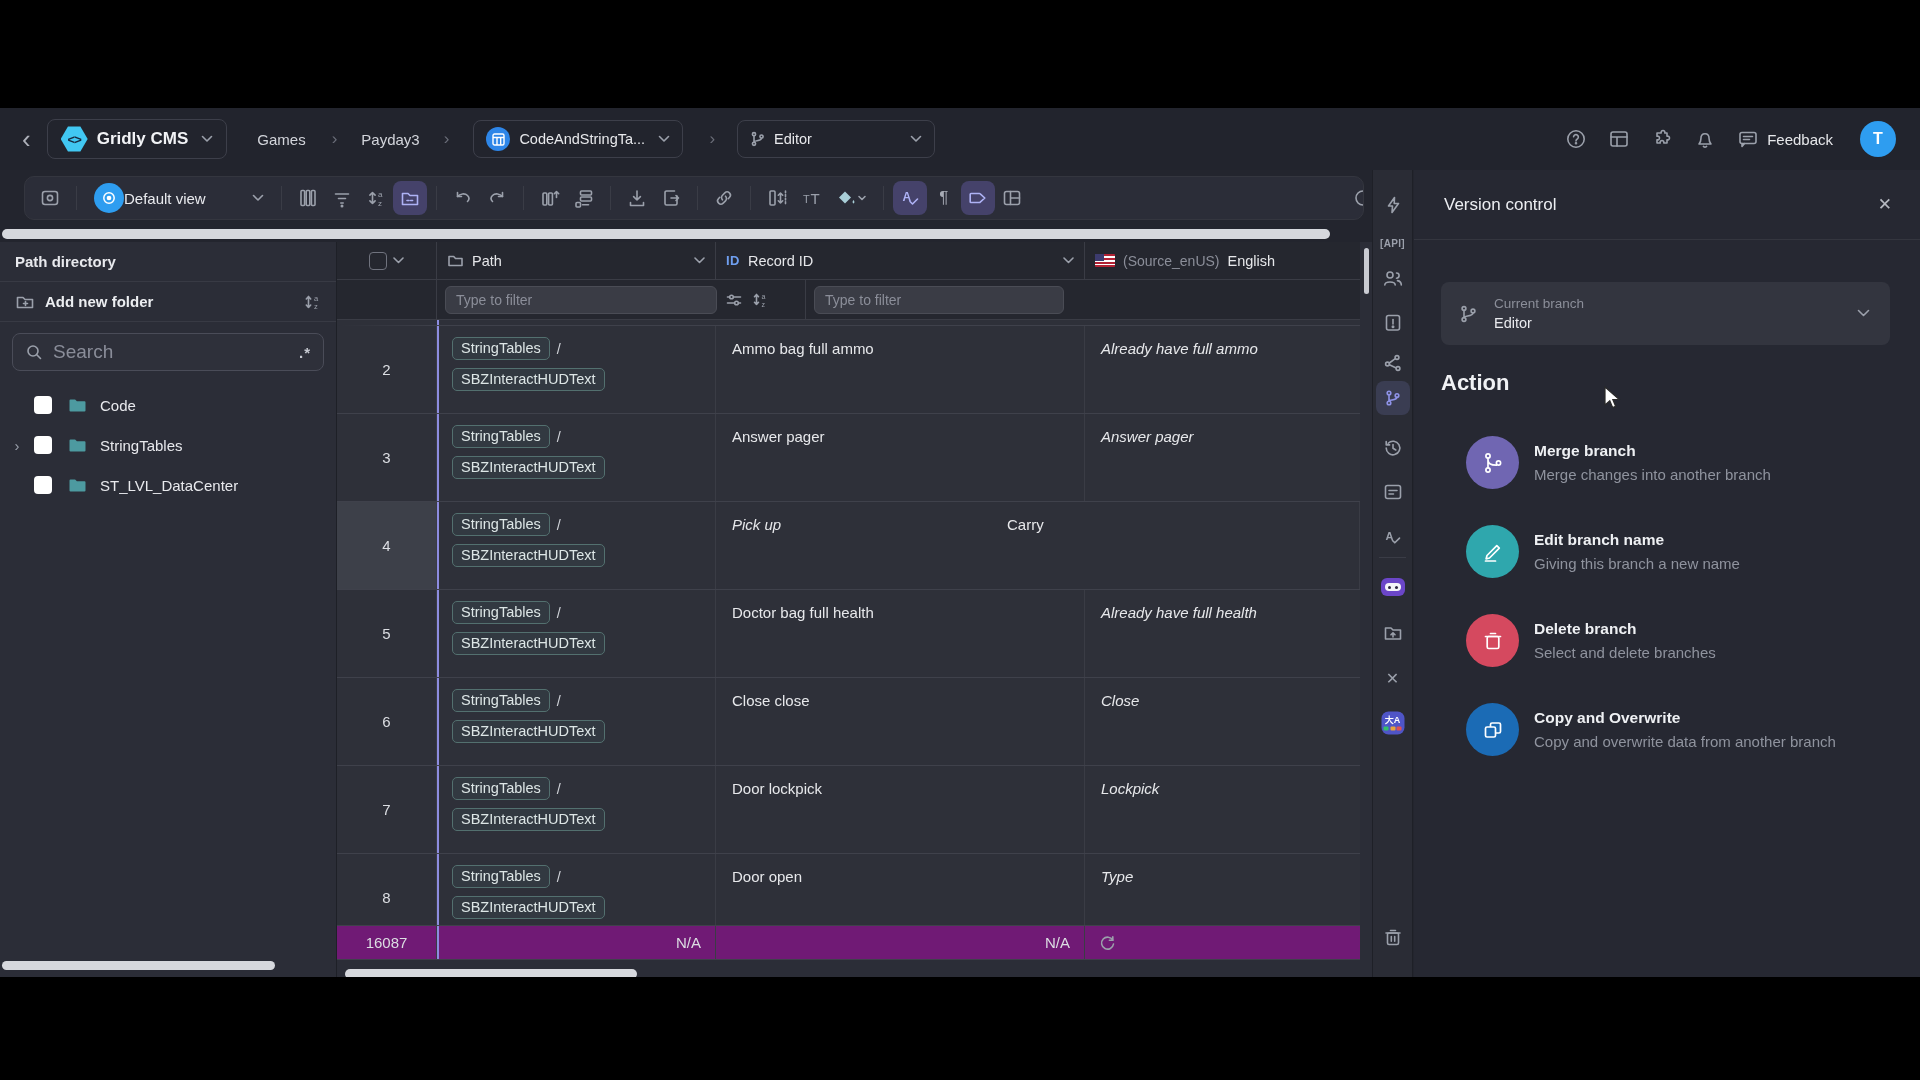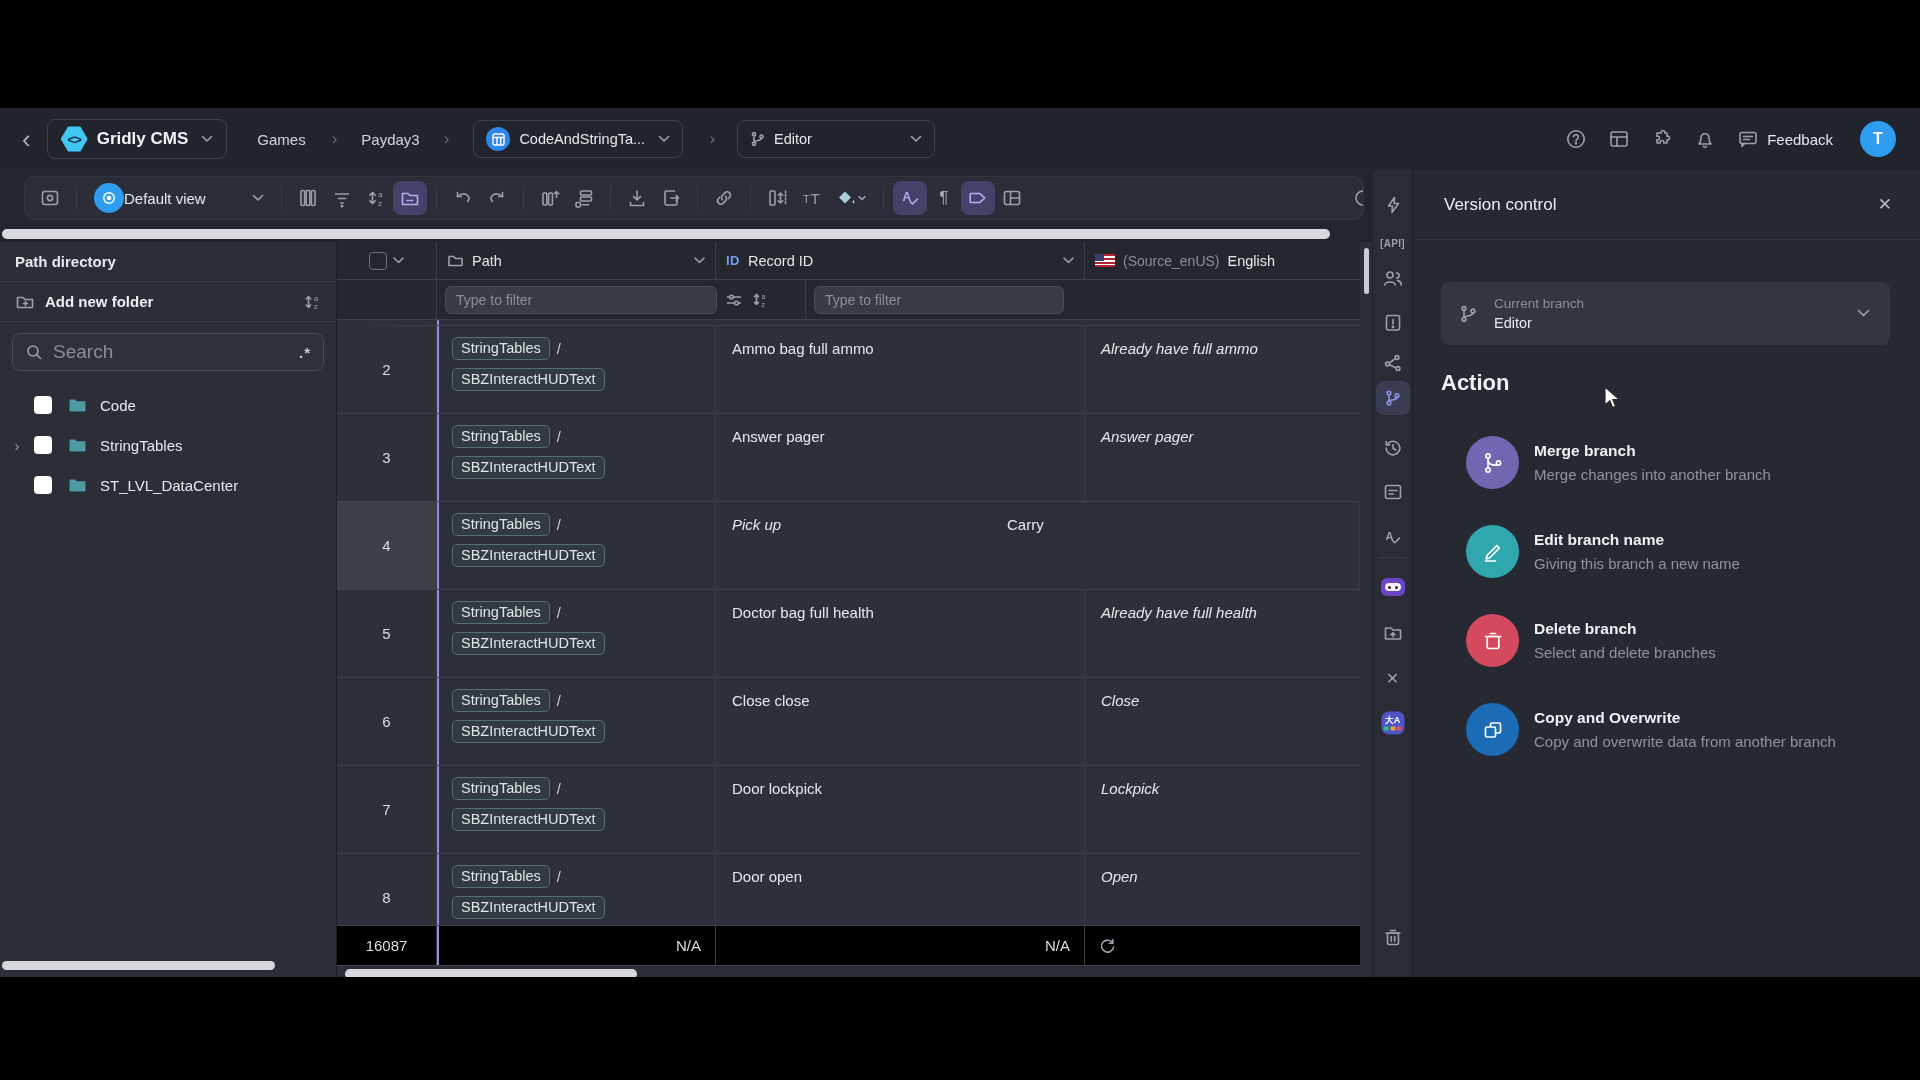--- a/index.html
+++ b/index.html
@@ -95,21 +95,21 @@
   .cell { border-right:1px solid #3a3c45; }
   .cell-num { width:100px; display:flex; align-items:center; justify-content:center; color:#dcdee3; font-size:15px; }
   .trow.selected .cell-num { background:#3d4049; }
   .cell-path { width:279px; border-left:2px solid #8d8ce0; padding:11px 8px 0 13px; }
   .chipline { margin-bottom:8px; display:flex; align-items:center; }
   .chip { display:inline-block; padding:2px 8px 3px; border:1px solid #53706f; border-radius:5px; background:rgba(120,190,185,0.07); color:#dde6e6; font-size:14.5px; }
   .slash { color:#cfd2d8; margin-left:7px; font-size:14.5px; }
   .cell-record { width:369px; padding:14px 12px 0 16px; color:#e7e8eb; font-size:15px; }
   .cell-english { width:275px; padding:14px 12px 0 16px; color:#e7e8eb; font-size:15px; border-right:none;font-style:italic; }
 
-  .tsummary { position:absolute; top:683px; left:0; width:1023px; height:41px; display:flex; background:#000000; border-top:1px solid #3f414b; border-bottom:1px solid #3f414b; }
+  .tsummary { position:absolute; top:683px; left:0; width:1023px; height:35px; display:flex; background:#701a75; border-top:1px solid #3f414b; border-bottom:1px solid #3f414b; }
   .ts { border-right:1px solid #3a3c45; display:flex; align-items:center; color:#dcdee3; font-size:15px; }
   .ts-num { width:100px; justify-content:center; }
   .ts-path { width:279px; justify-content:flex-end; padding-right:14px; border-left:2px solid #8d8ce0; }
   .ts-record { width:369px; justify-content:flex-end; padding-right:14px; }
   .ts-english { width:275px; padding-left:14px; border-right:none; }
   .tbl-hscroll { position:absolute; top:727px; left:8px; width:292px; height:10px; border-radius:5px; background:#d6d8dd; }
   .tbl-vscroll { position:absolute; top:6px; right:3px; width:5px; height:46px; border-radius:3px; background:#caccd3; }
 
   
   .rail { position:absolute; top:62px; bottom:0; left:1372px; width:41px; background:#2a2c35; border-left:1px solid #1e2027; border-right:1px solid #1e2027; }
@@ -655,21 +655,21 @@
           <div class="cell cell-path">
             <div class="chipline">
               <span class="chip">StringTables</span>
               <span class="slash">/</span>
             </div>
             <div class="chipline">
               <span class="chip">SBZInteractHUDText</span>
             </div>
           </div>
           <div class="cell cell-record">Door open</div>
-          <div class="cell cell-english">Open</div>
+          <div class="cell cell-english">Type</div>
         </div>
       </div>
 
     <div class="tsummary">
       <div class="ts ts-num">16087</div>
       <div class="ts ts-path">N/A</div>
       <div class="ts ts-record">N/A</div>
       <div class="ts ts-english">
         <span>
             <svg width="17" height="17">

